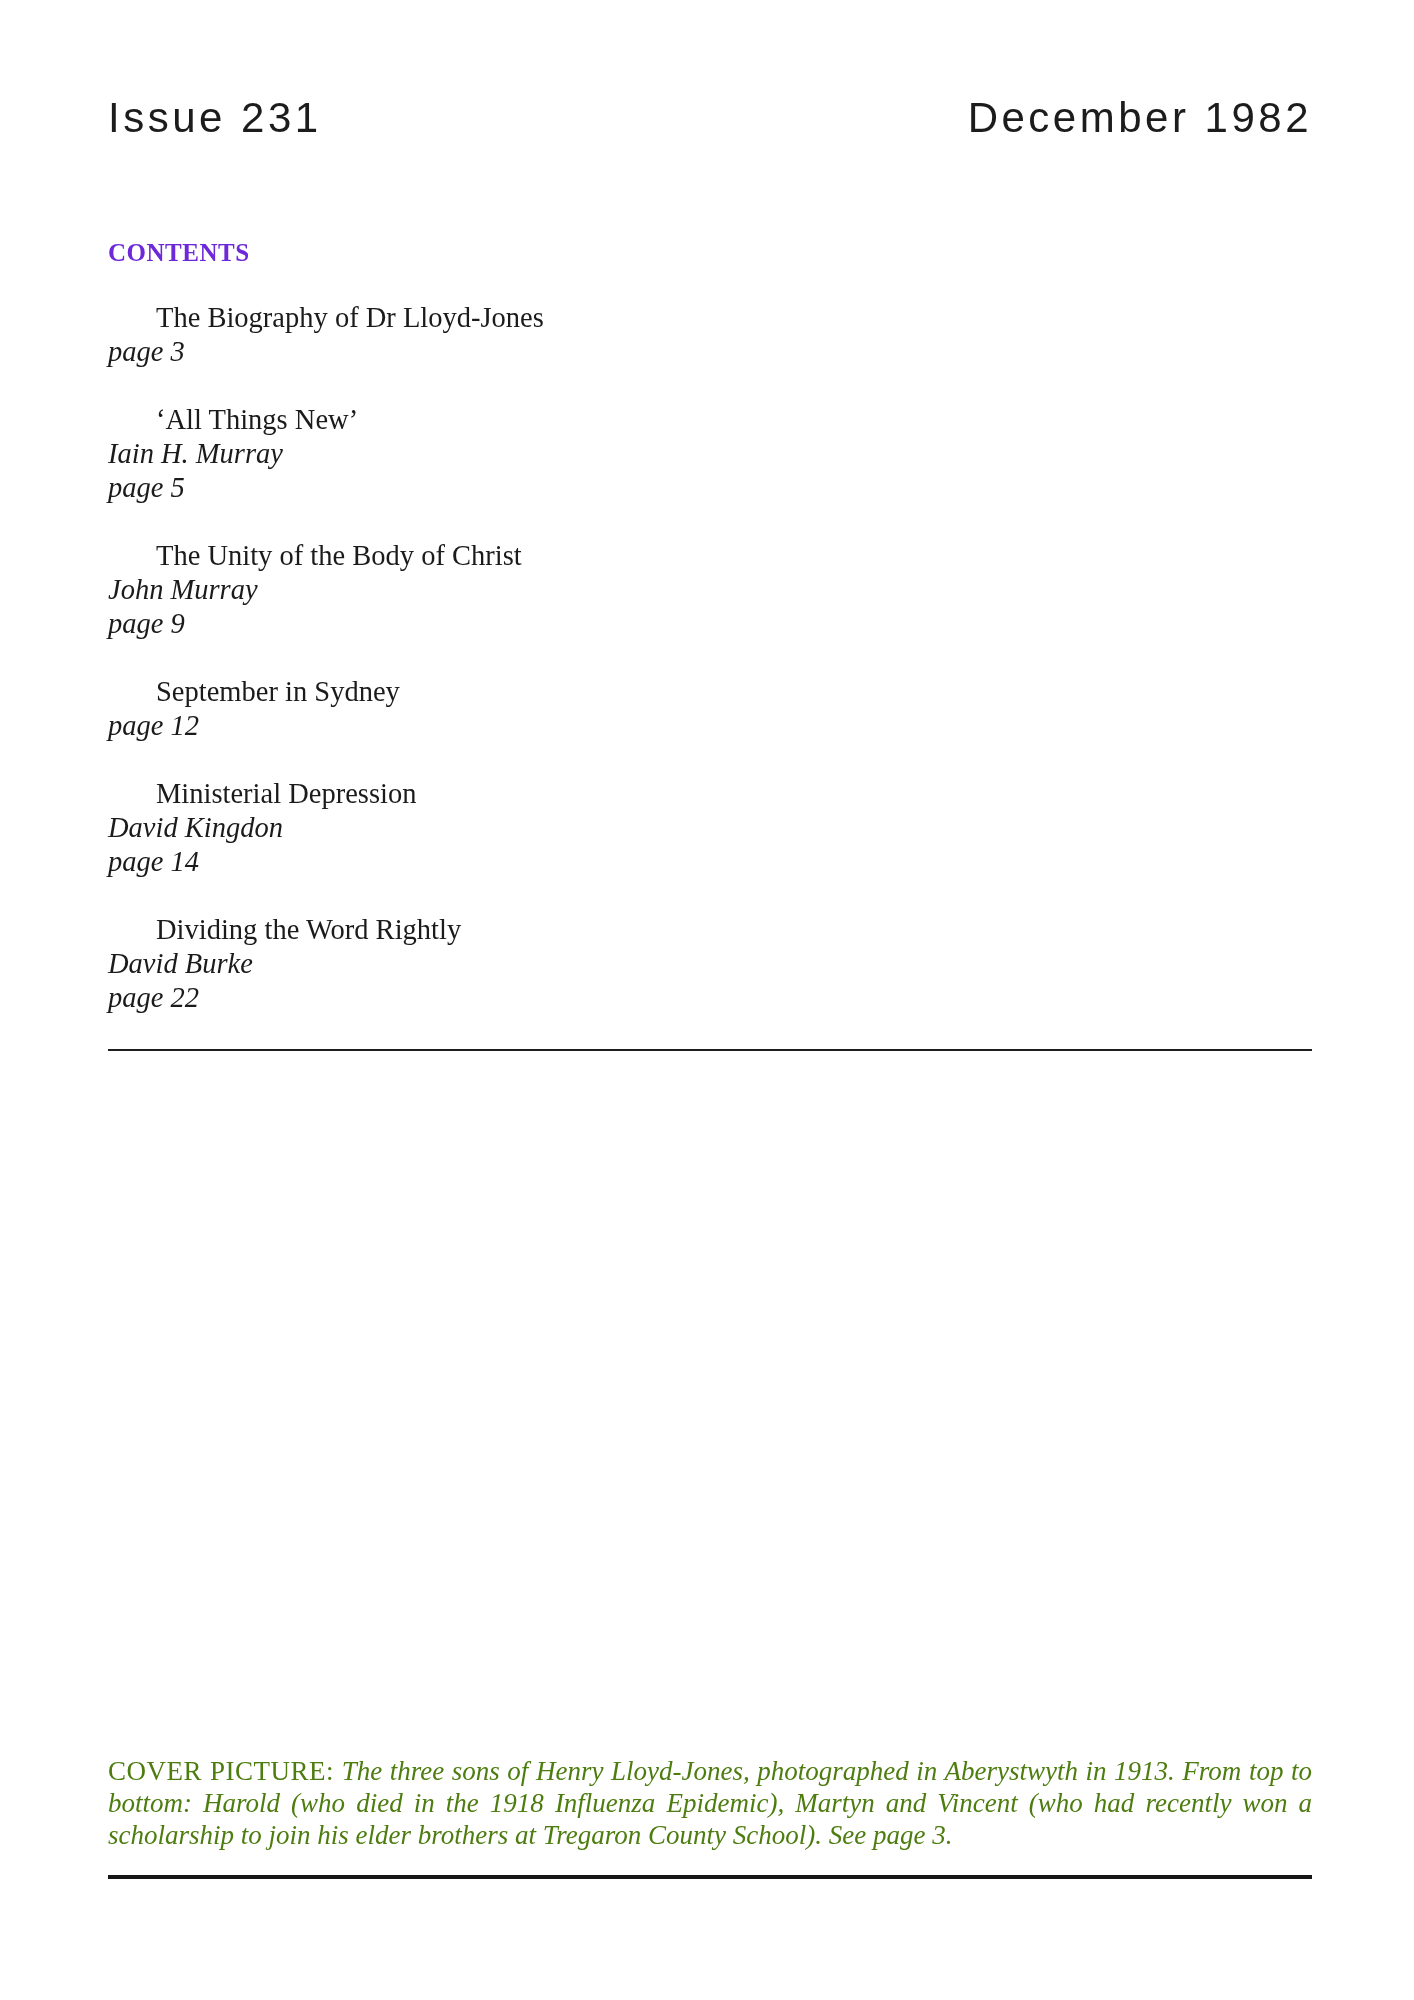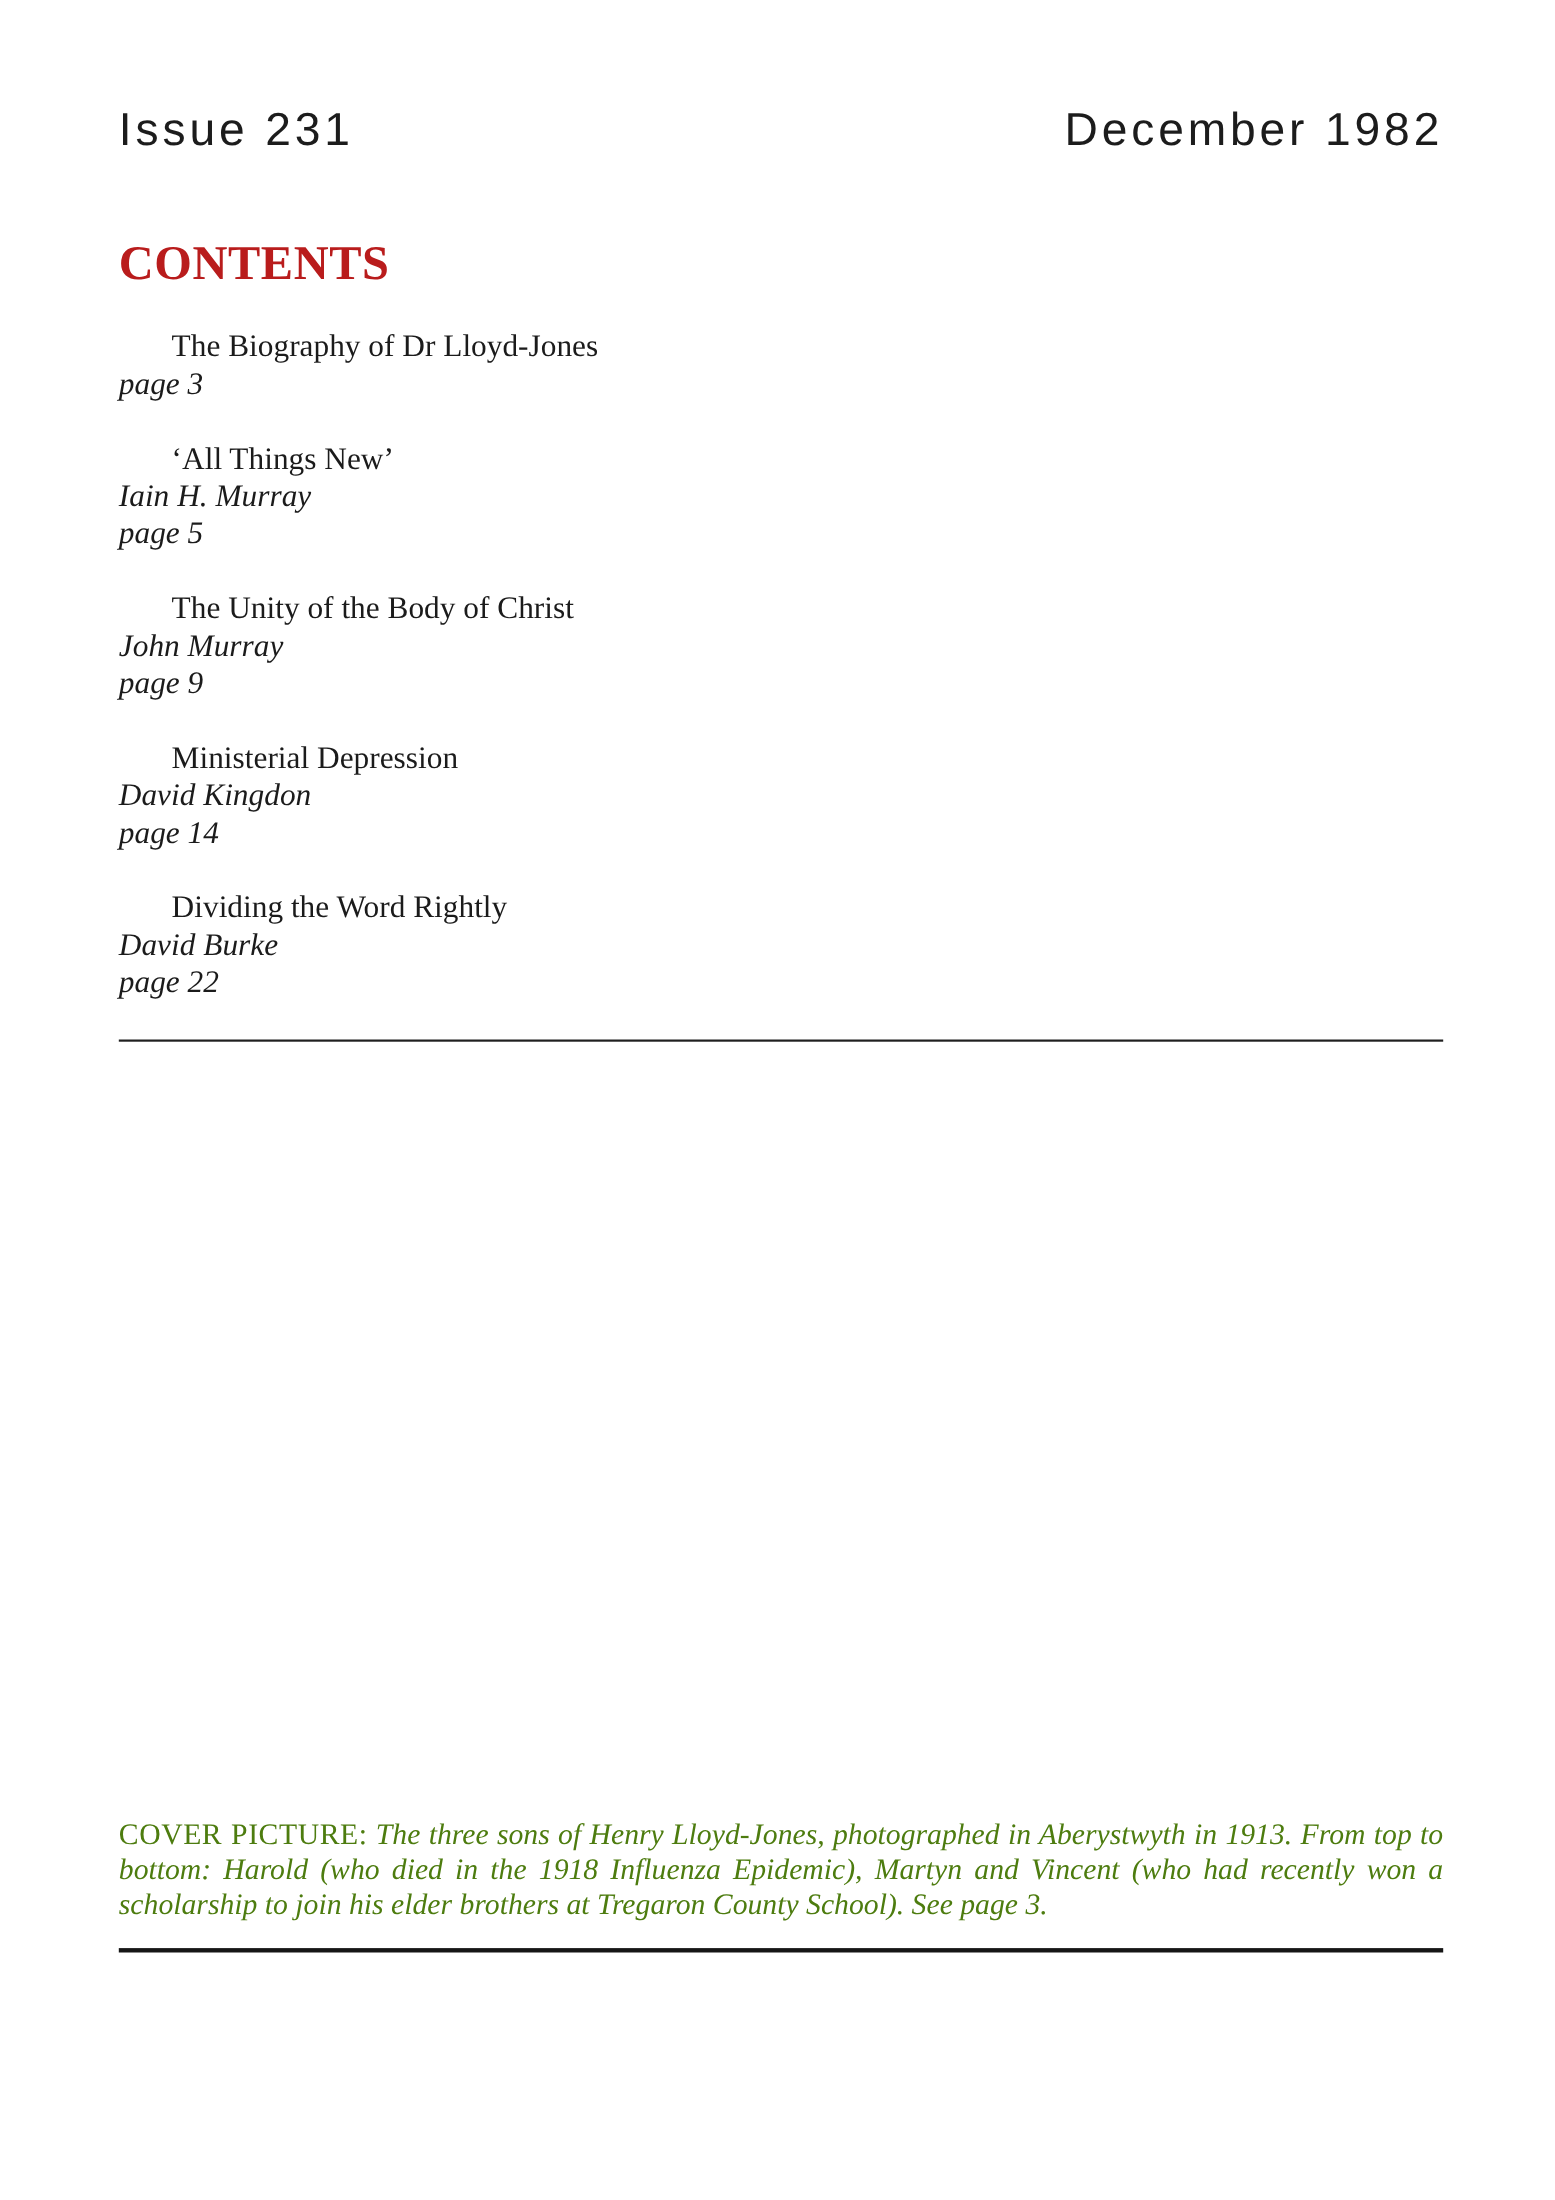--- a/index.html
+++ b/index.html
@@ -22,26 +22,26 @@
     align-items:baseline;
     padding-top:94px;
     font-family:"Liberation Sans", sans-serif;
     font-size:42px;
     font-weight:400;
     letter-spacing:3.5px;
     color:#1c1c1c;
     line-height:1.15;
   }
   .contents-heading {
-    margin-top:72px;
+    margin-top:97px;
     font-family:"Liberation Serif", serif;
-    font-size:44px;
+    font-size:25px;
     font-weight:700;
     letter-spacing:0.5px;
-    color:#b91c1c;
+    color:#6d28d9;
   }
   .toc {
     margin-top:34px;
     list-style:none;
     font-size:28.5px;
     line-height:34px;
   }
   .toc-entry { margin-bottom:34px; }
   .toc-entry .toc-title { font-style:normal;margin-left:48px; }
   .toc-entry .toc-author { font-style:italic; }
@@ -90,20 +90,25 @@
     <div class="toc-author">Iain H. Murray</div>
     <div class="toc-page">page 5</div>
   </li>
 
   <li class="toc-entry">
     <div class="toc-title">The Unity of the Body of Christ</div>
     <div class="toc-author">John Murray</div>
     <div class="toc-page">page 9</div>
   </li>
 
+  <li class="toc-entry">
+    <div class="toc-title">September in Sydney</div>
+
+    <div class="toc-page">page 12</div>
+  </li>
 
   <li class="toc-entry">
     <div class="toc-title">Ministerial Depression</div>
     <div class="toc-author">David Kingdon</div>
     <div class="toc-page">page 14</div>
   </li>
 
   <li class="toc-entry">
     <div class="toc-title">Dividing the Word Rightly</div>
     <div class="toc-author">David Burke</div>

